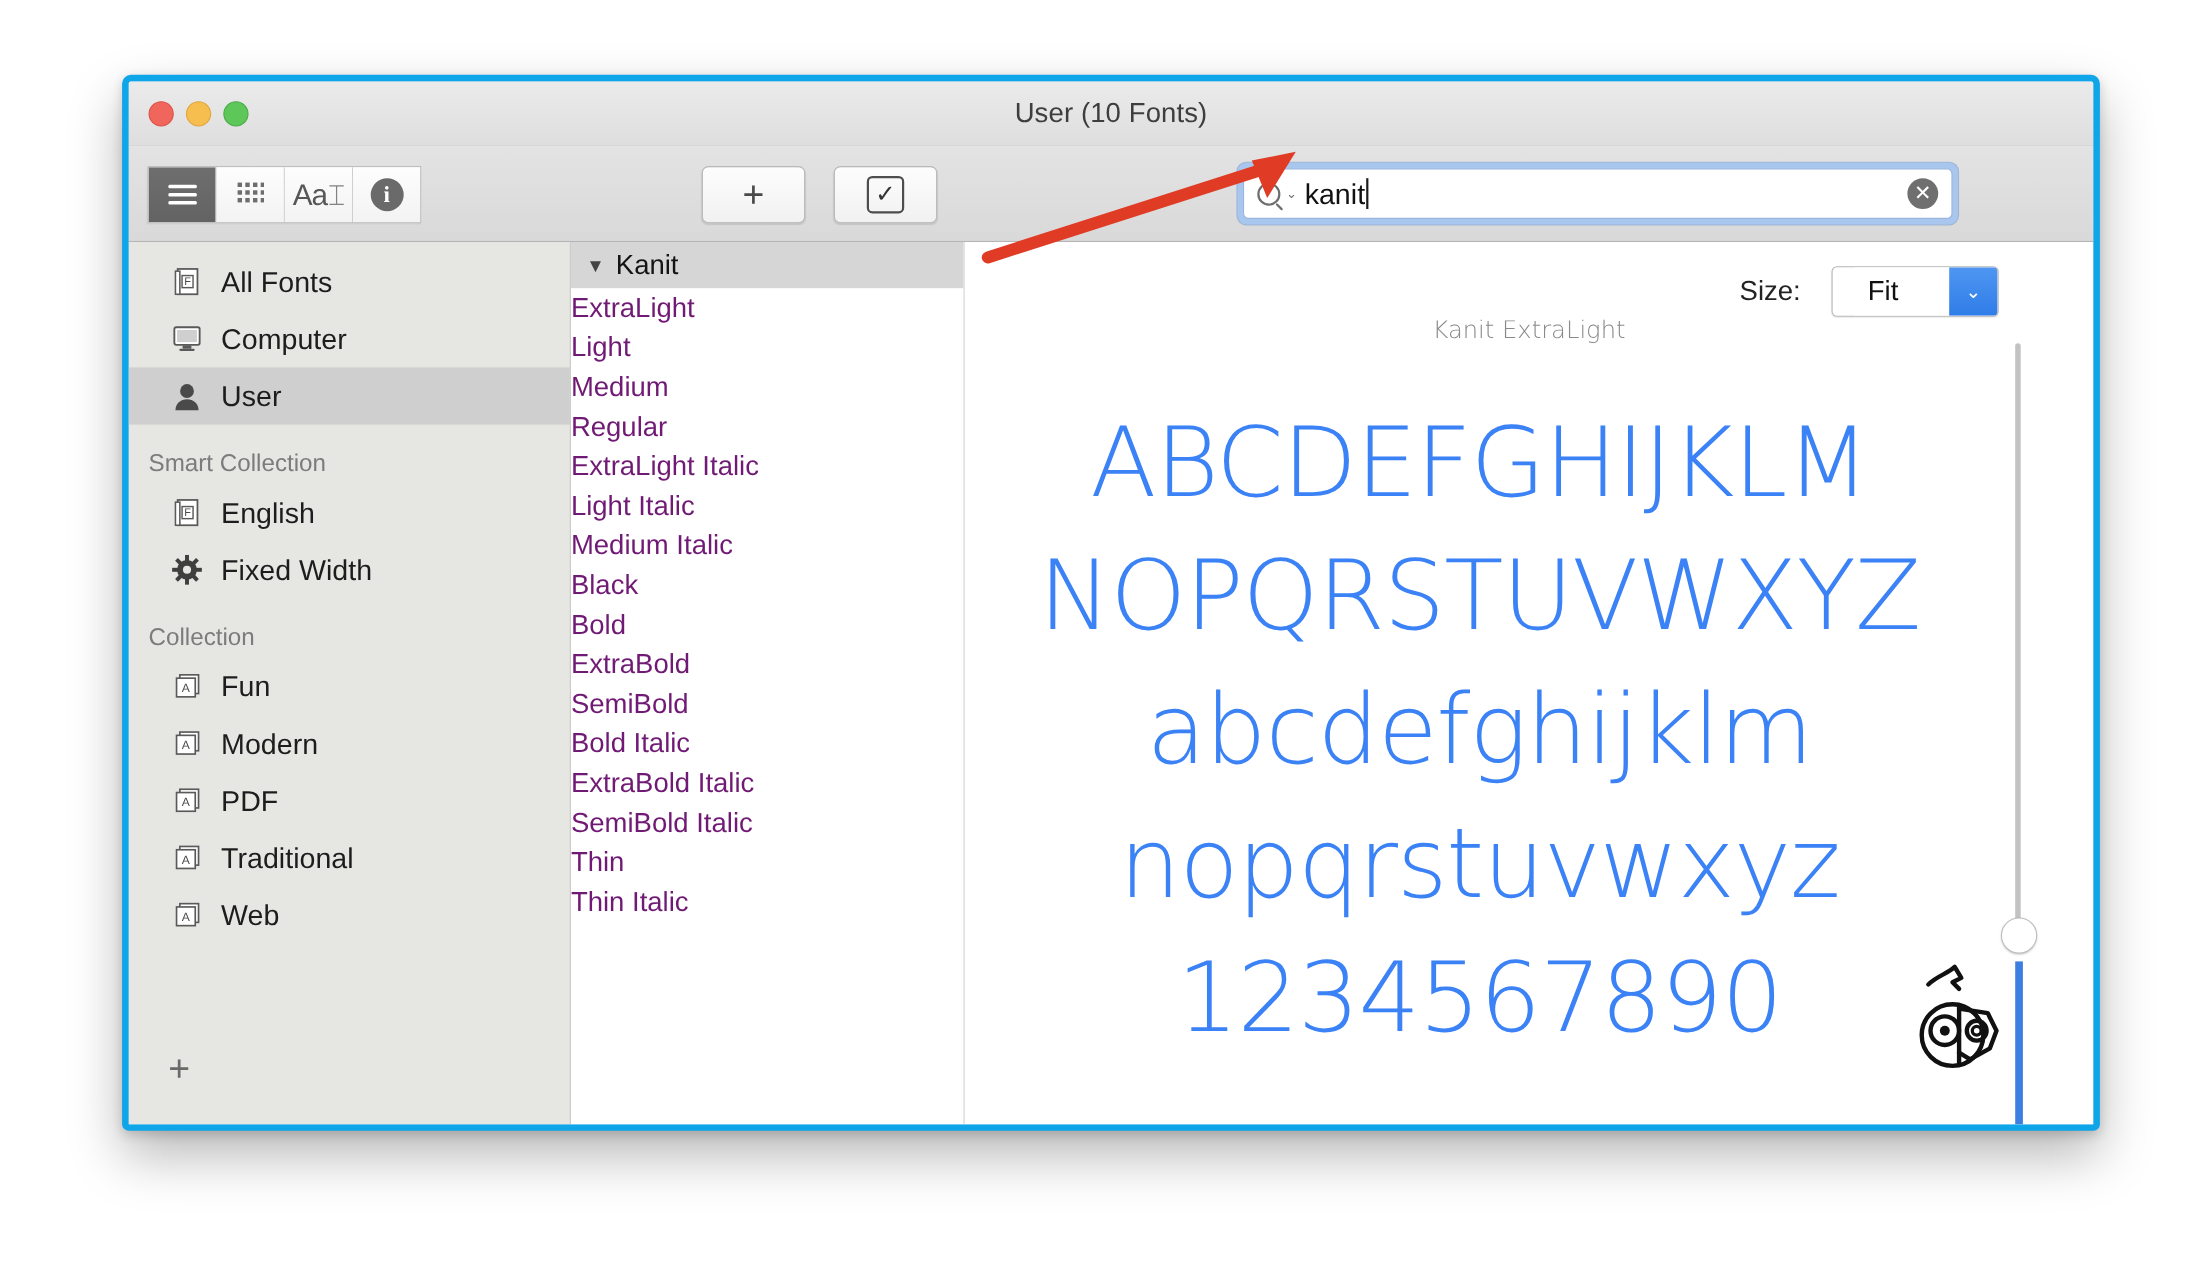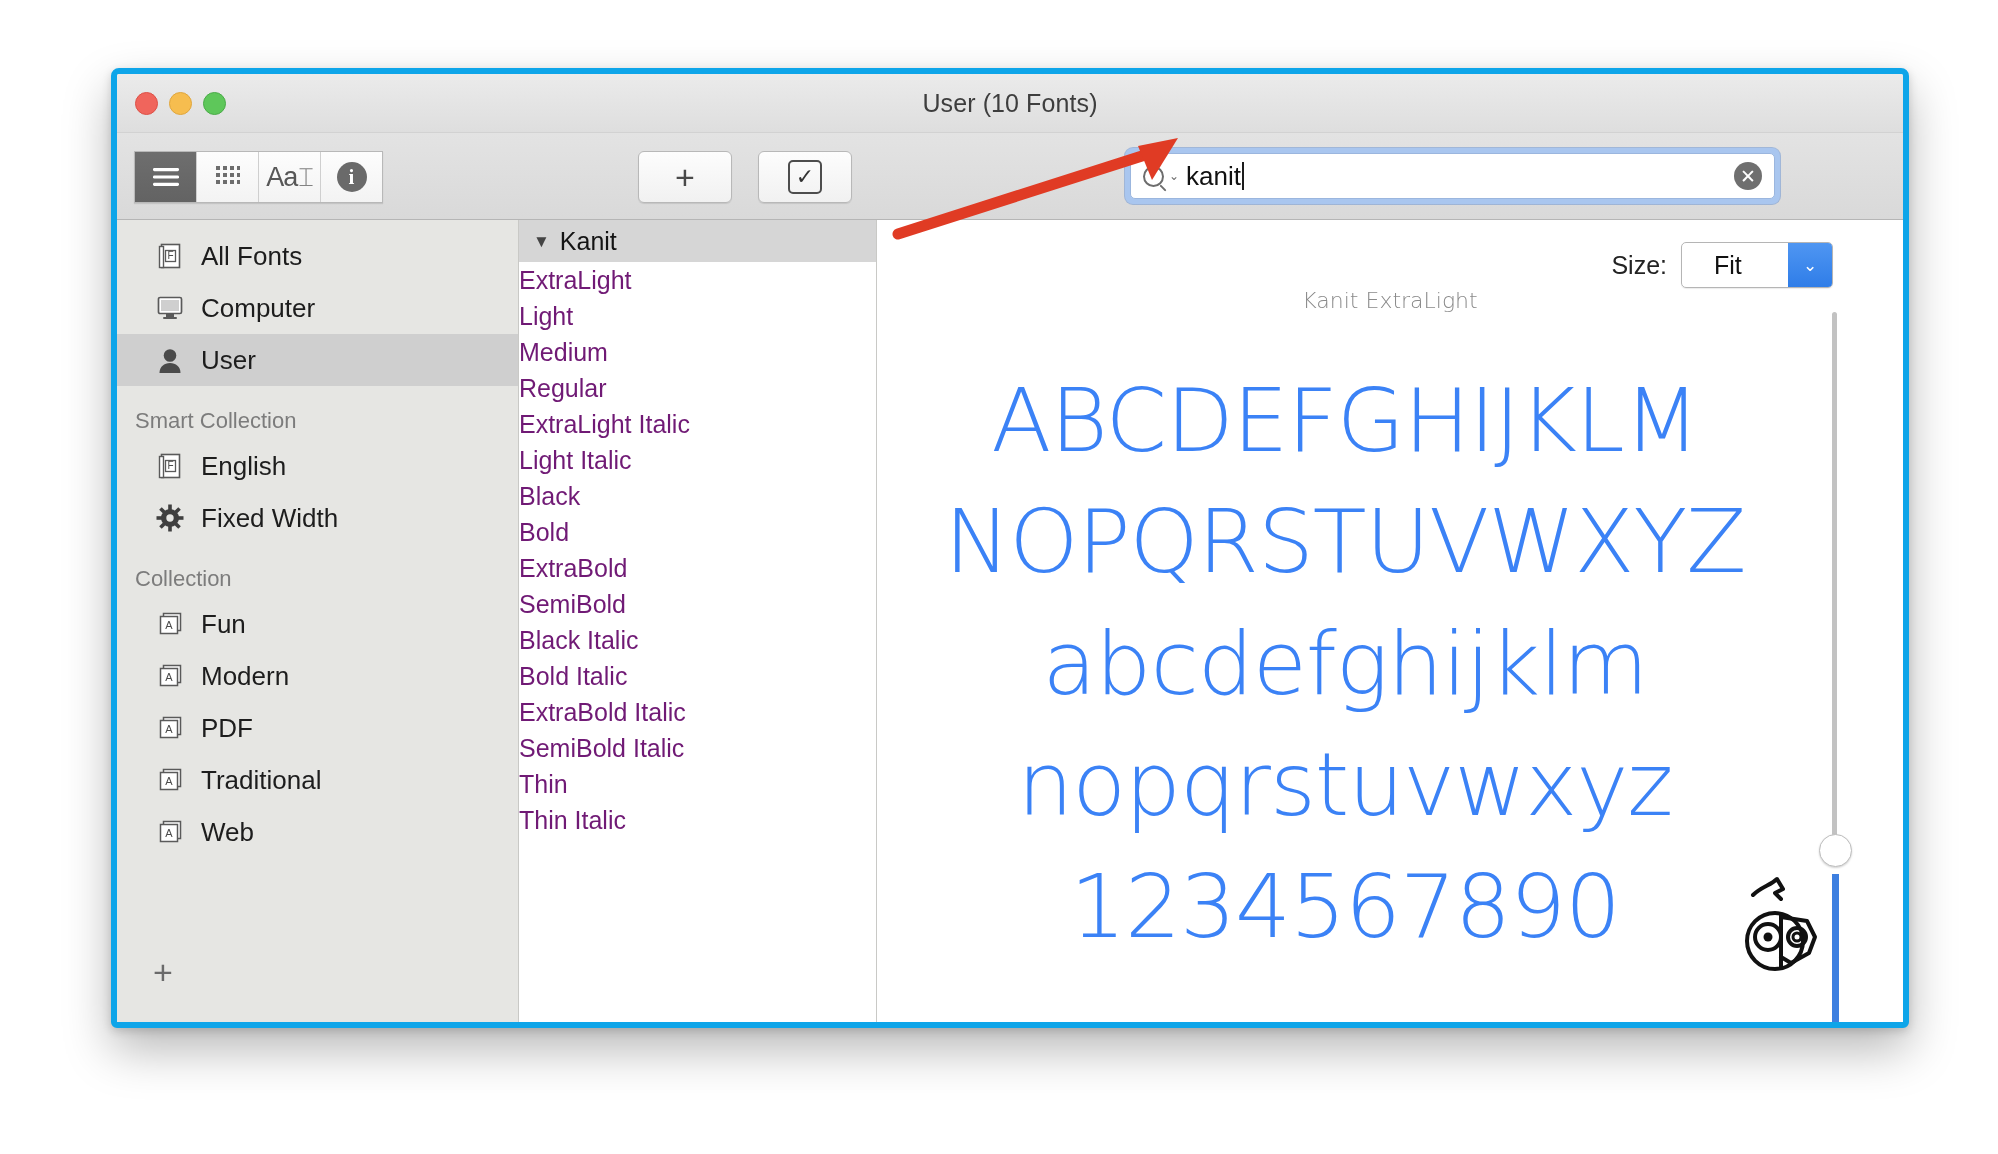--- a/index.html
+++ b/index.html
@@ -331,25 +331,25 @@
 
   
   .preview {
     flex: 1;
     background: #ffffff;
     position: relative;
     overflow: hidden;
   }
   .size-row {
     position: absolute;
-    right: 70px;
+    right: 86px;
     top: 22px;
     display: flex;
     align-items: center;
-    gap: 14px;
+    gap: 28px;
     text-align: right;
   }
   .size-label {
     font-size: 25px;
     color: #232323;
   }
   .size-select {
     display: flex;
     height: 44px;
     border-radius: 5px;
@@ -678,25 +678,25 @@
         <div class="family-row">
           <span class="disclosure">▼</span>
           <span class="family-name">Kanit</span>
         </div>
         <div class="style-row">ExtraLight</div>
         <div class="style-row">Light</div>
         <div class="style-row">Medium</div>
         <div class="style-row">Regular</div>
         <div class="style-row">ExtraLight Italic</div>
         <div class="style-row">Light Italic</div>
+        <div class="style-row">Medium Italic</div>
         <div class="style-row">Black</div>
         <div class="style-row">Bold</div>
         <div class="style-row">ExtraBold</div>
         <div class="style-row">SemiBold</div>
-        <div class="style-row">Black Italic</div>
         <div class="style-row">Bold Italic</div>
         <div class="style-row">ExtraBold Italic</div>
         <div class="style-row">SemiBold Italic</div>
         <div class="style-row">Thin</div>
         <div class="style-row">Thin Italic</div>
       </div>
 
       <div class="preview">
 
         <div class="size-row">

